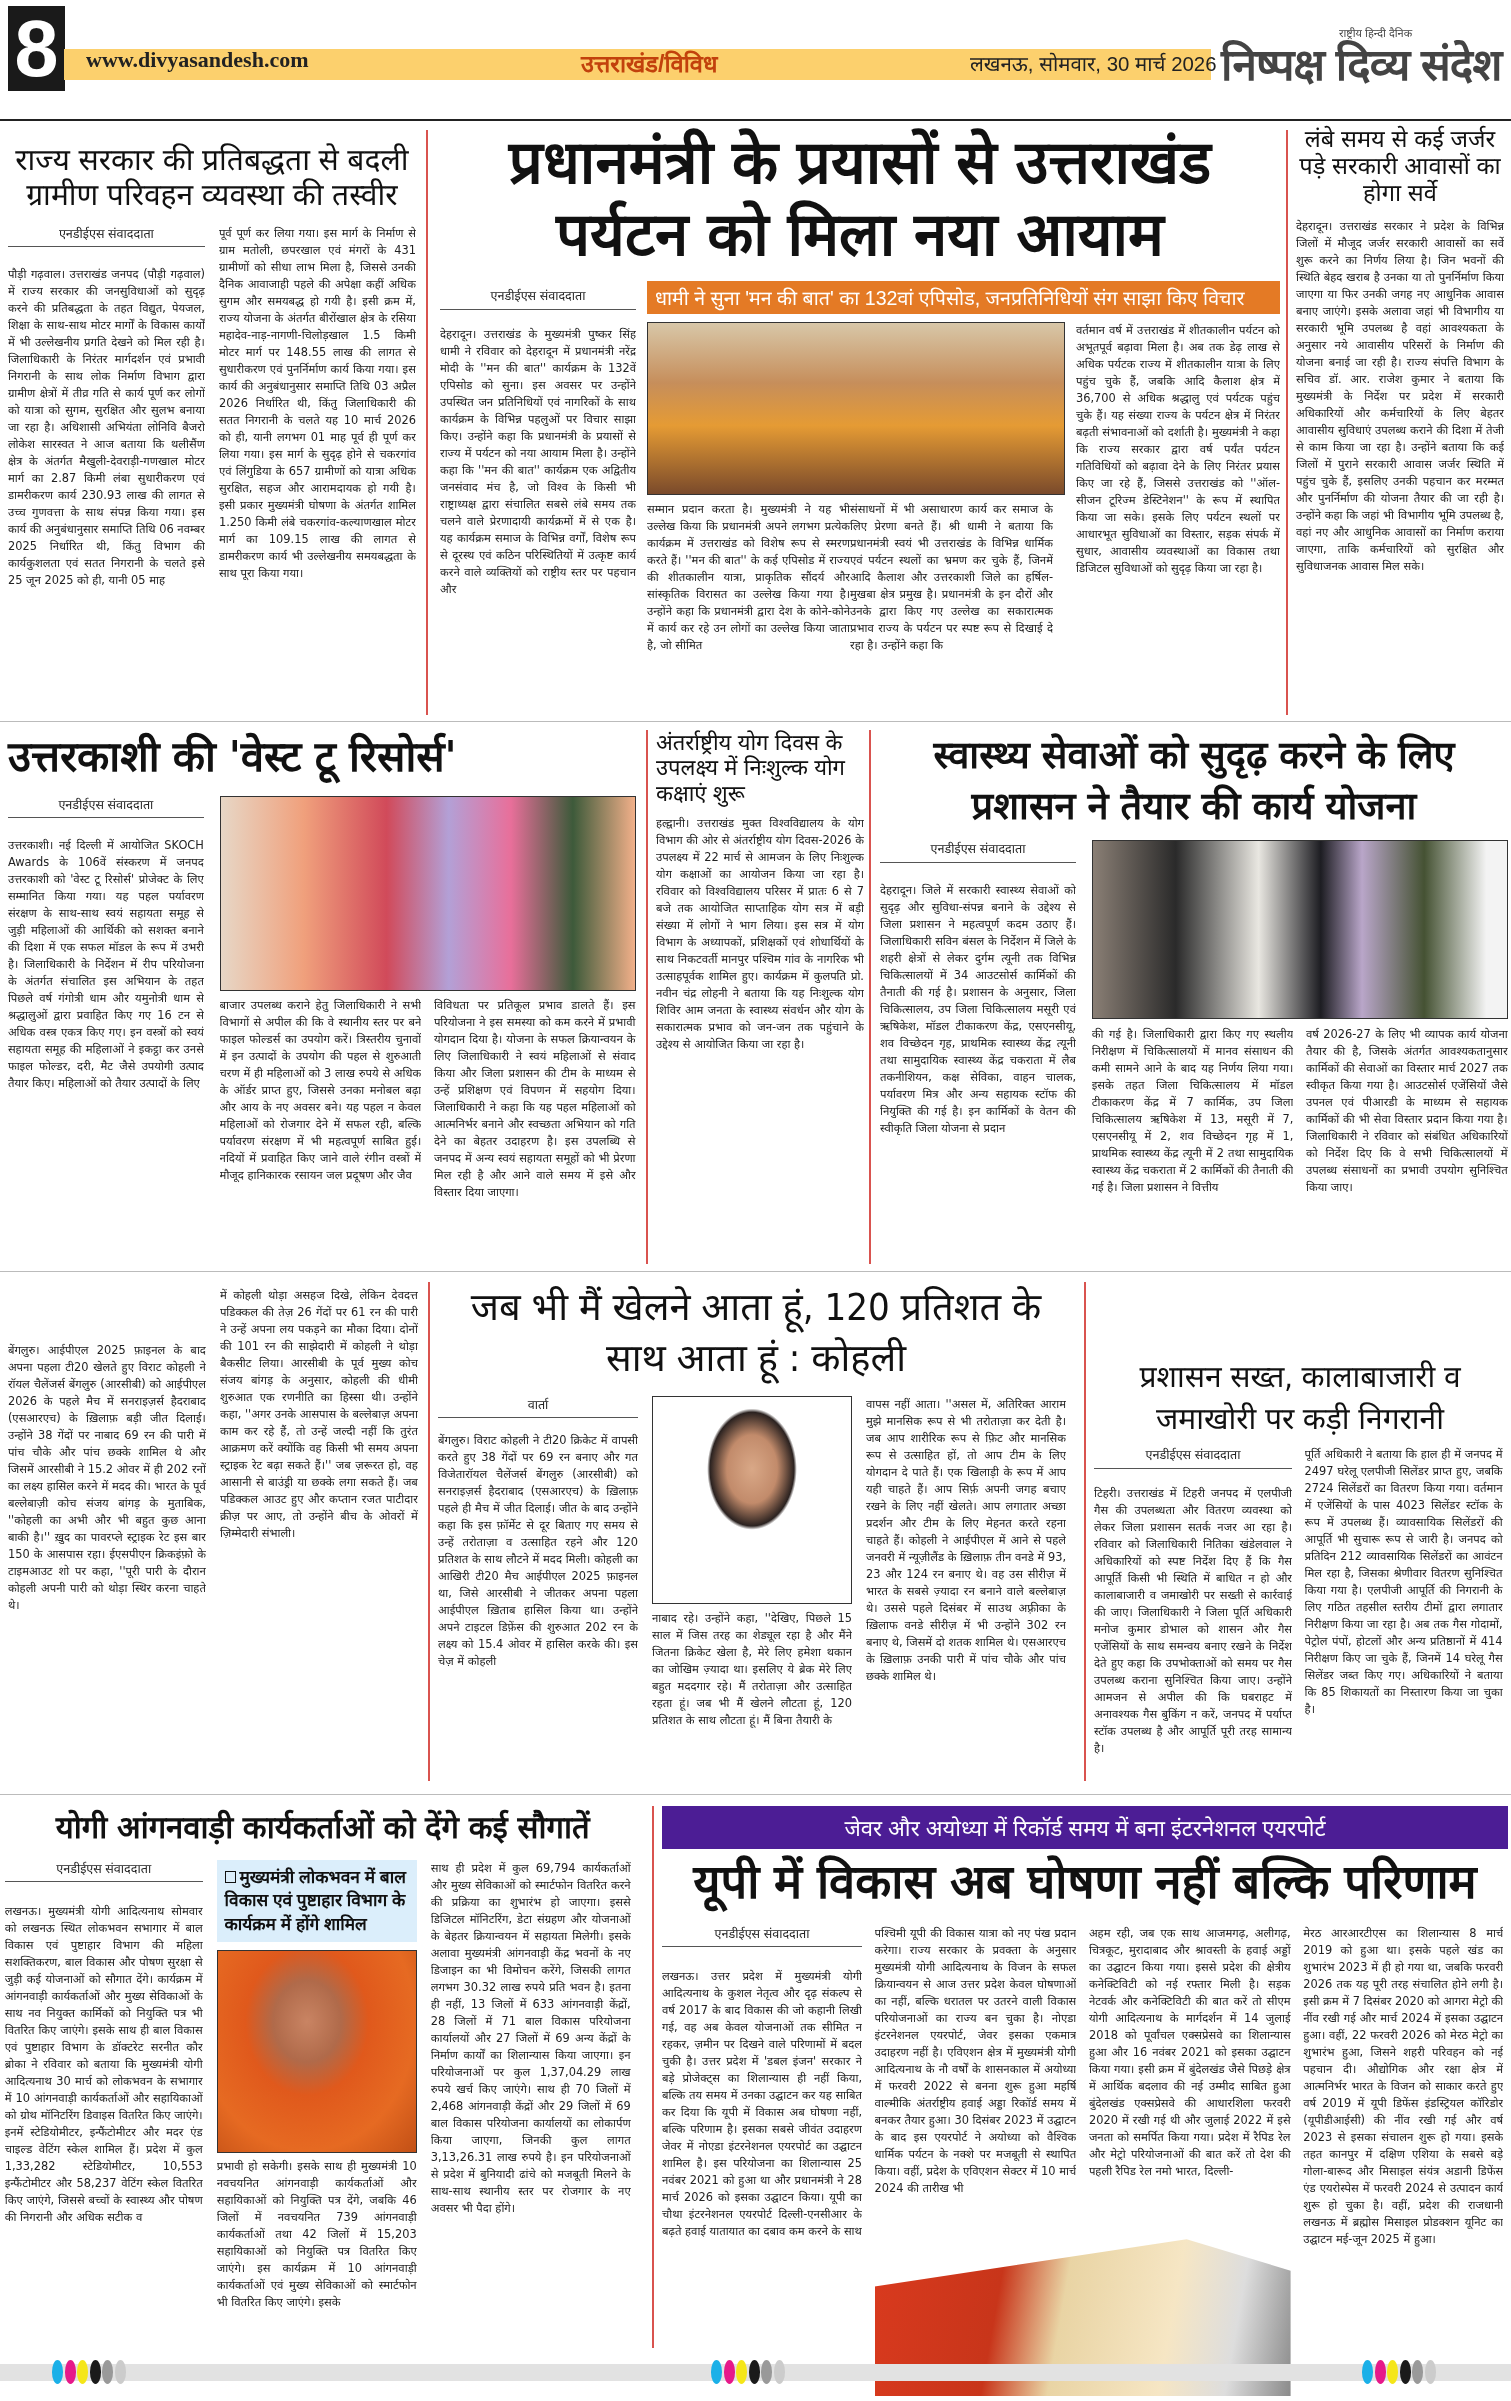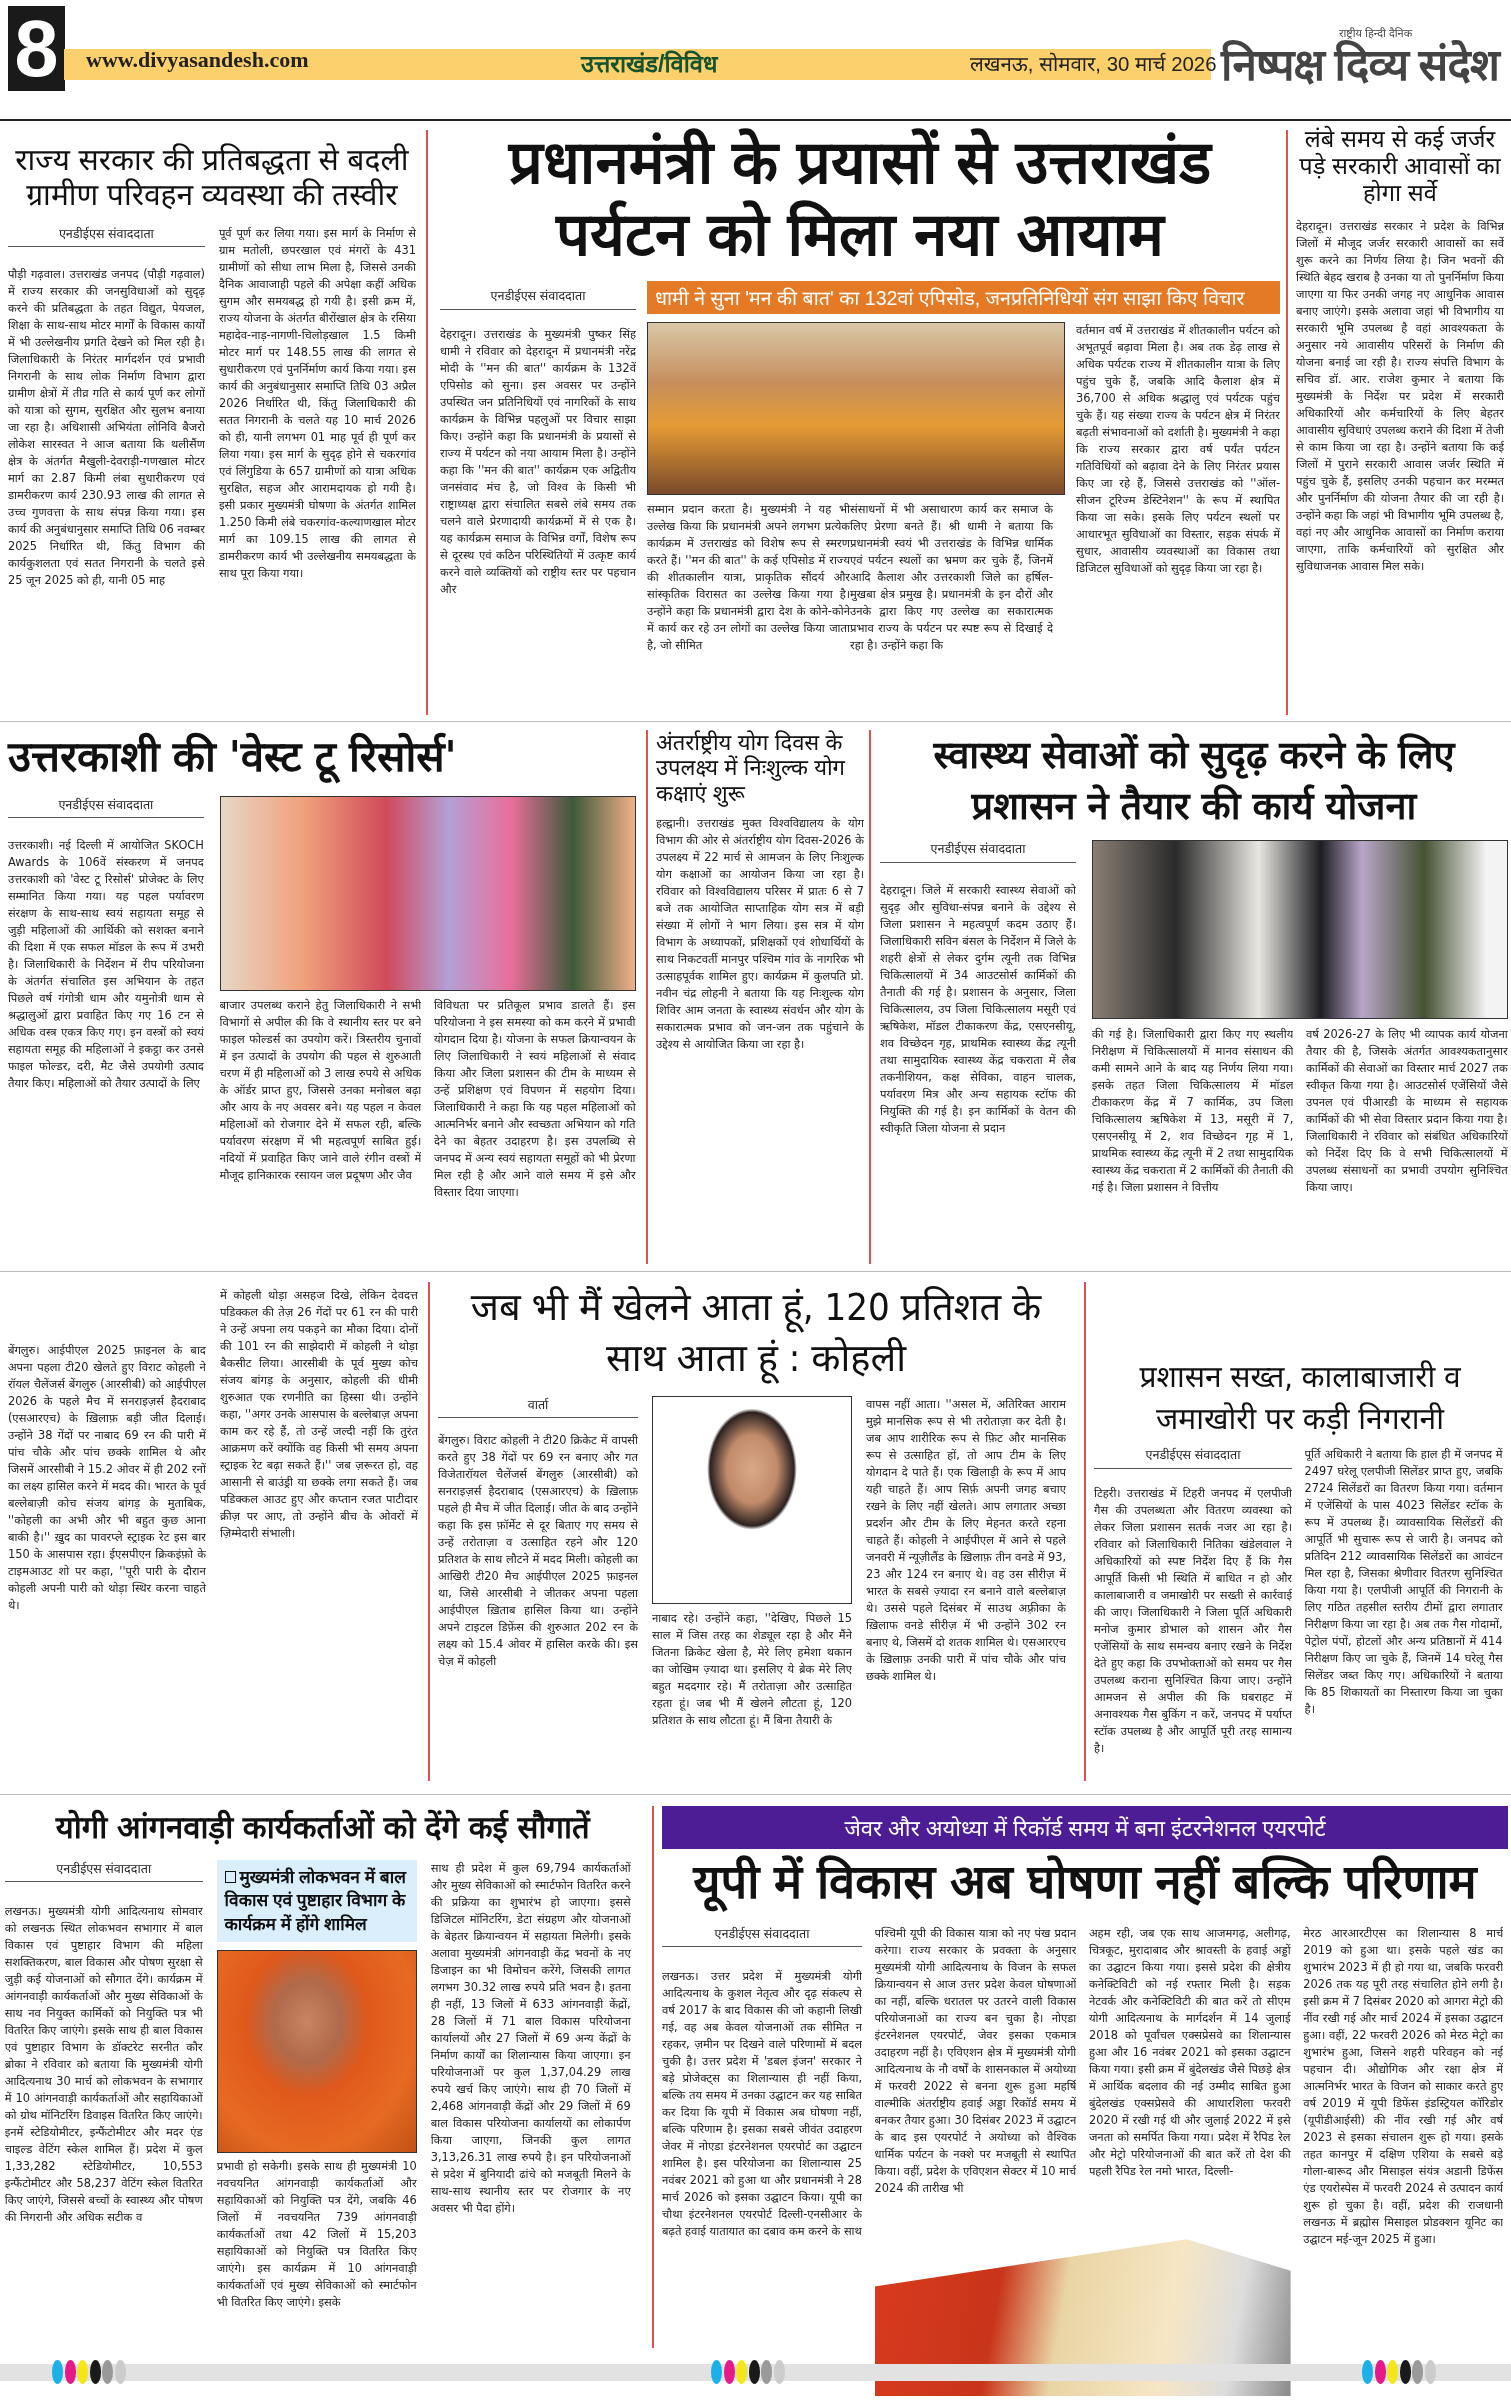--- a/index.html
+++ b/index.html
@@ -1,25 +1,25 @@
 <!DOCTYPE html>
 <html style="font-size:12.6px"><head>
 <meta charset="utf-8">
 <style>
 *{box-sizing:border-box;margin:0;padding:0}
 body{width:1512px;height:2401px;background:#fff;font-family:"Liberation Sans","DejaVu Sans",sans-serif;color:#222;position:relative;overflow:hidden}
 .abs{position:absolute}
 .pno{left:7.9px;top:6.3px;width:57px;height:85px;background:#1a1a1a;color:#fff;font-size:79px;font-weight:bold;text-align:center;line-height:85px}
 .band{left:64px;top:49px;width:1147px;height:31px;background:#fcd06d}
 .url{left:86px;top:47px;font-family:"Liberation Serif",serif;font-weight:bold;font-size:22px;color:#222}
-.sect{left:581px;top:47px;font-size:23.6px;font-weight:bold;color:#14532d}
+.sect{left:581px;top:47px;font-size:23.6px;font-weight:bold;color:#c2410c}
 .date{left:970px;top:49px;font-size:20.4px;color:#222}
 .logo{left:1221px;top:11px;width:287px;height:79px;color:#444;font-weight:bold}
 .logo .tag{position:absolute;left:118px;top:14px;font-size:11px;font-weight:normal;color:#444}
-.logo .name{position:absolute;left:0;top:22px;font-size:44px;letter-spacing:-0.8px;font-family:Liberation Serif, serif}
+.logo .name{position:absolute;left:0;top:22px;font-size:44px;letter-spacing:-0.8px;font-family:Liberation Sans, sans-serif}
 .rule{left:0;top:119px;width:1512px;height:1.6px;background:#222}
 .vline{width:1.6px;background:#d9534f}
 .hl{font-family:"DejaVu Sans Condensed","DejaVu Sans",sans-serif;color:#111;text-align:center;line-height:1.15}
 .hl-lt{font-weight:normal}
 .hl-bd{font-weight:bold}
 .byline{font-size:12.6px;text-align:center;border-bottom:1.6px solid #555;padding-bottom:4.7px;color:#222}
 .body{font-size:11.4px;line-height:17px;text-align:justify;color:#222;font-family:"DejaVu Sans",sans-serif;overflow:hidden}
 .orange{background:#e47a25;color:#fff;font-size:19.6px;padding:3.1px 7.9px;white-space:nowrap;overflow:hidden}
 .red{background:#e9232a;color:#fff;font-size:22px;text-align:center;padding:6.3px 0}
 .photo{border:0.8px solid #333;overflow:hidden}

